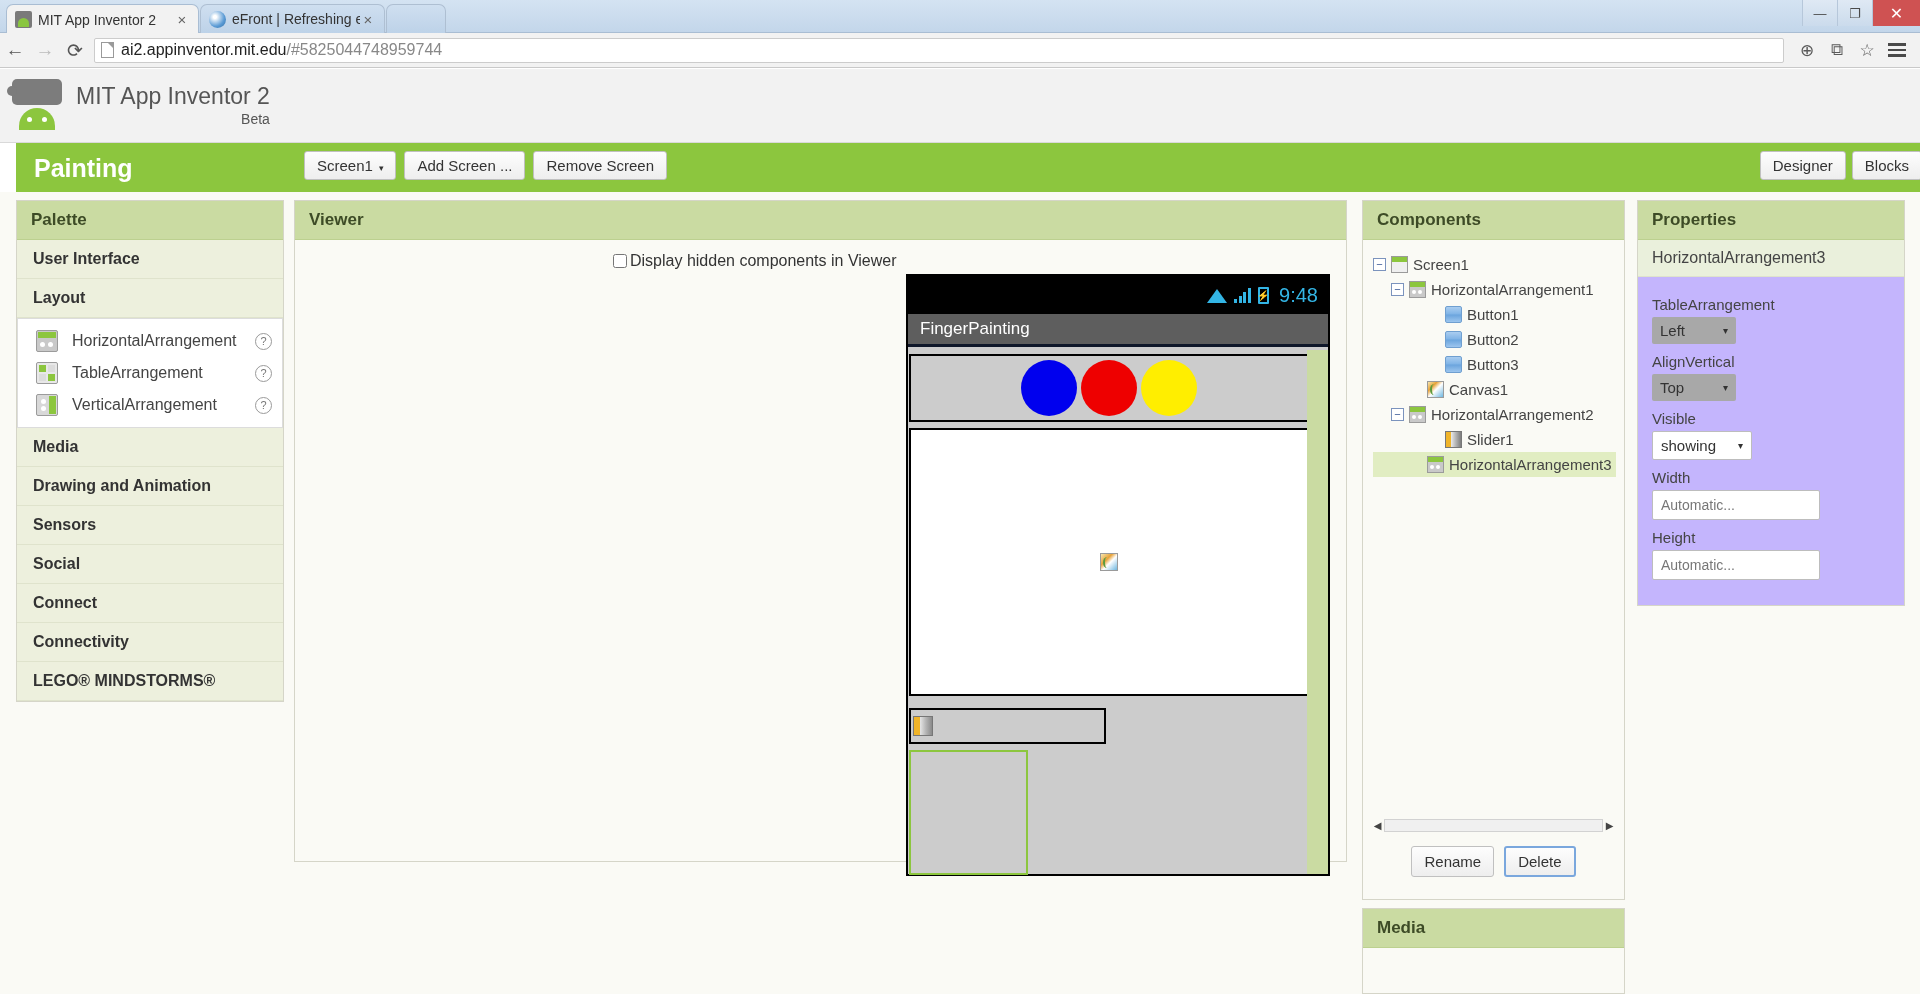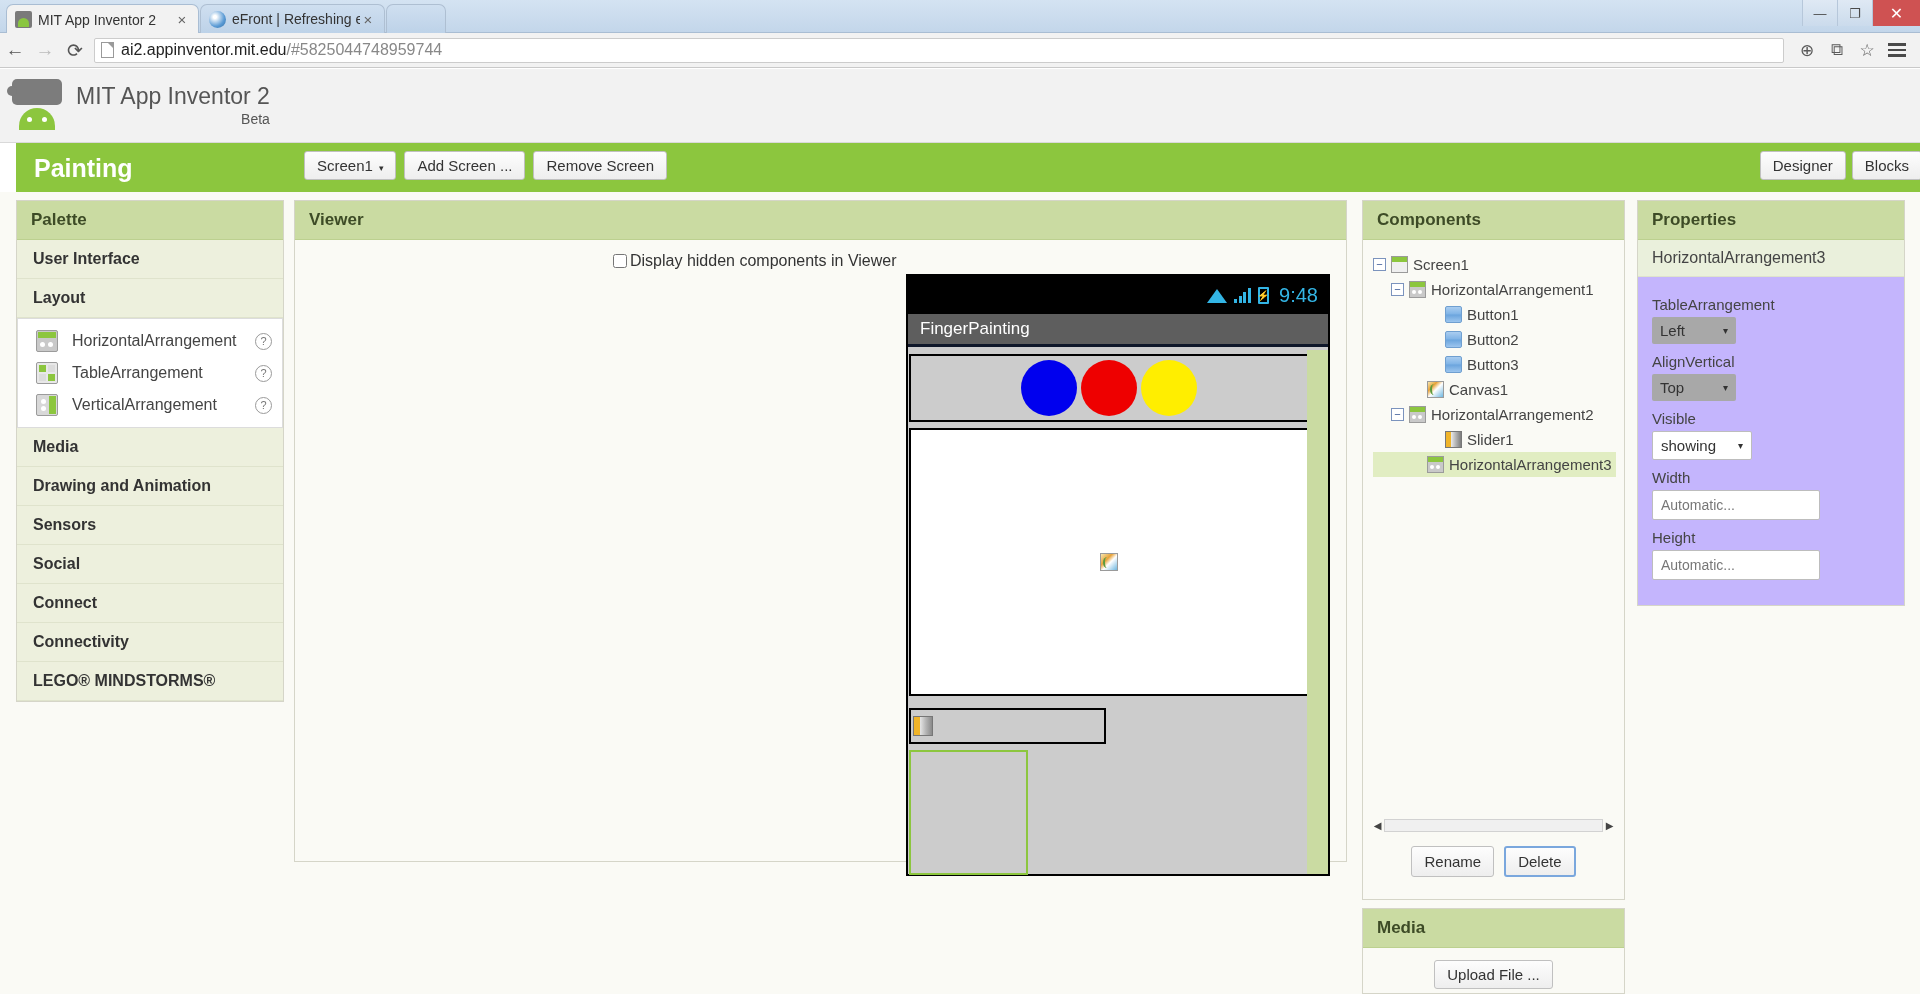--- a/index.html
+++ b/index.html
@@ -675,23 +675,20 @@
     </div>
 
     <div class="comp-buttons">
       <button class="btn">Rename</button>
       <button class="btn focus">Delete</button>
     </div>
   </div>
 
   <div class="media-panel">
     <div class="panel-header">Media</div>
-    <div class="media-body">
-      <button class="btn">Upload File ...</button>
-    </div>
   </div>
 
   <div class="properties">
     <div class="panel-header">Properties</div>
     <div class="prop-subject">HorizontalArrangement3</div>
     <div class="prop-list">
 
       <div class="prop-label">TableArrangement</div>
       <div class="prop-select-gray">
         <span>Left</span>

